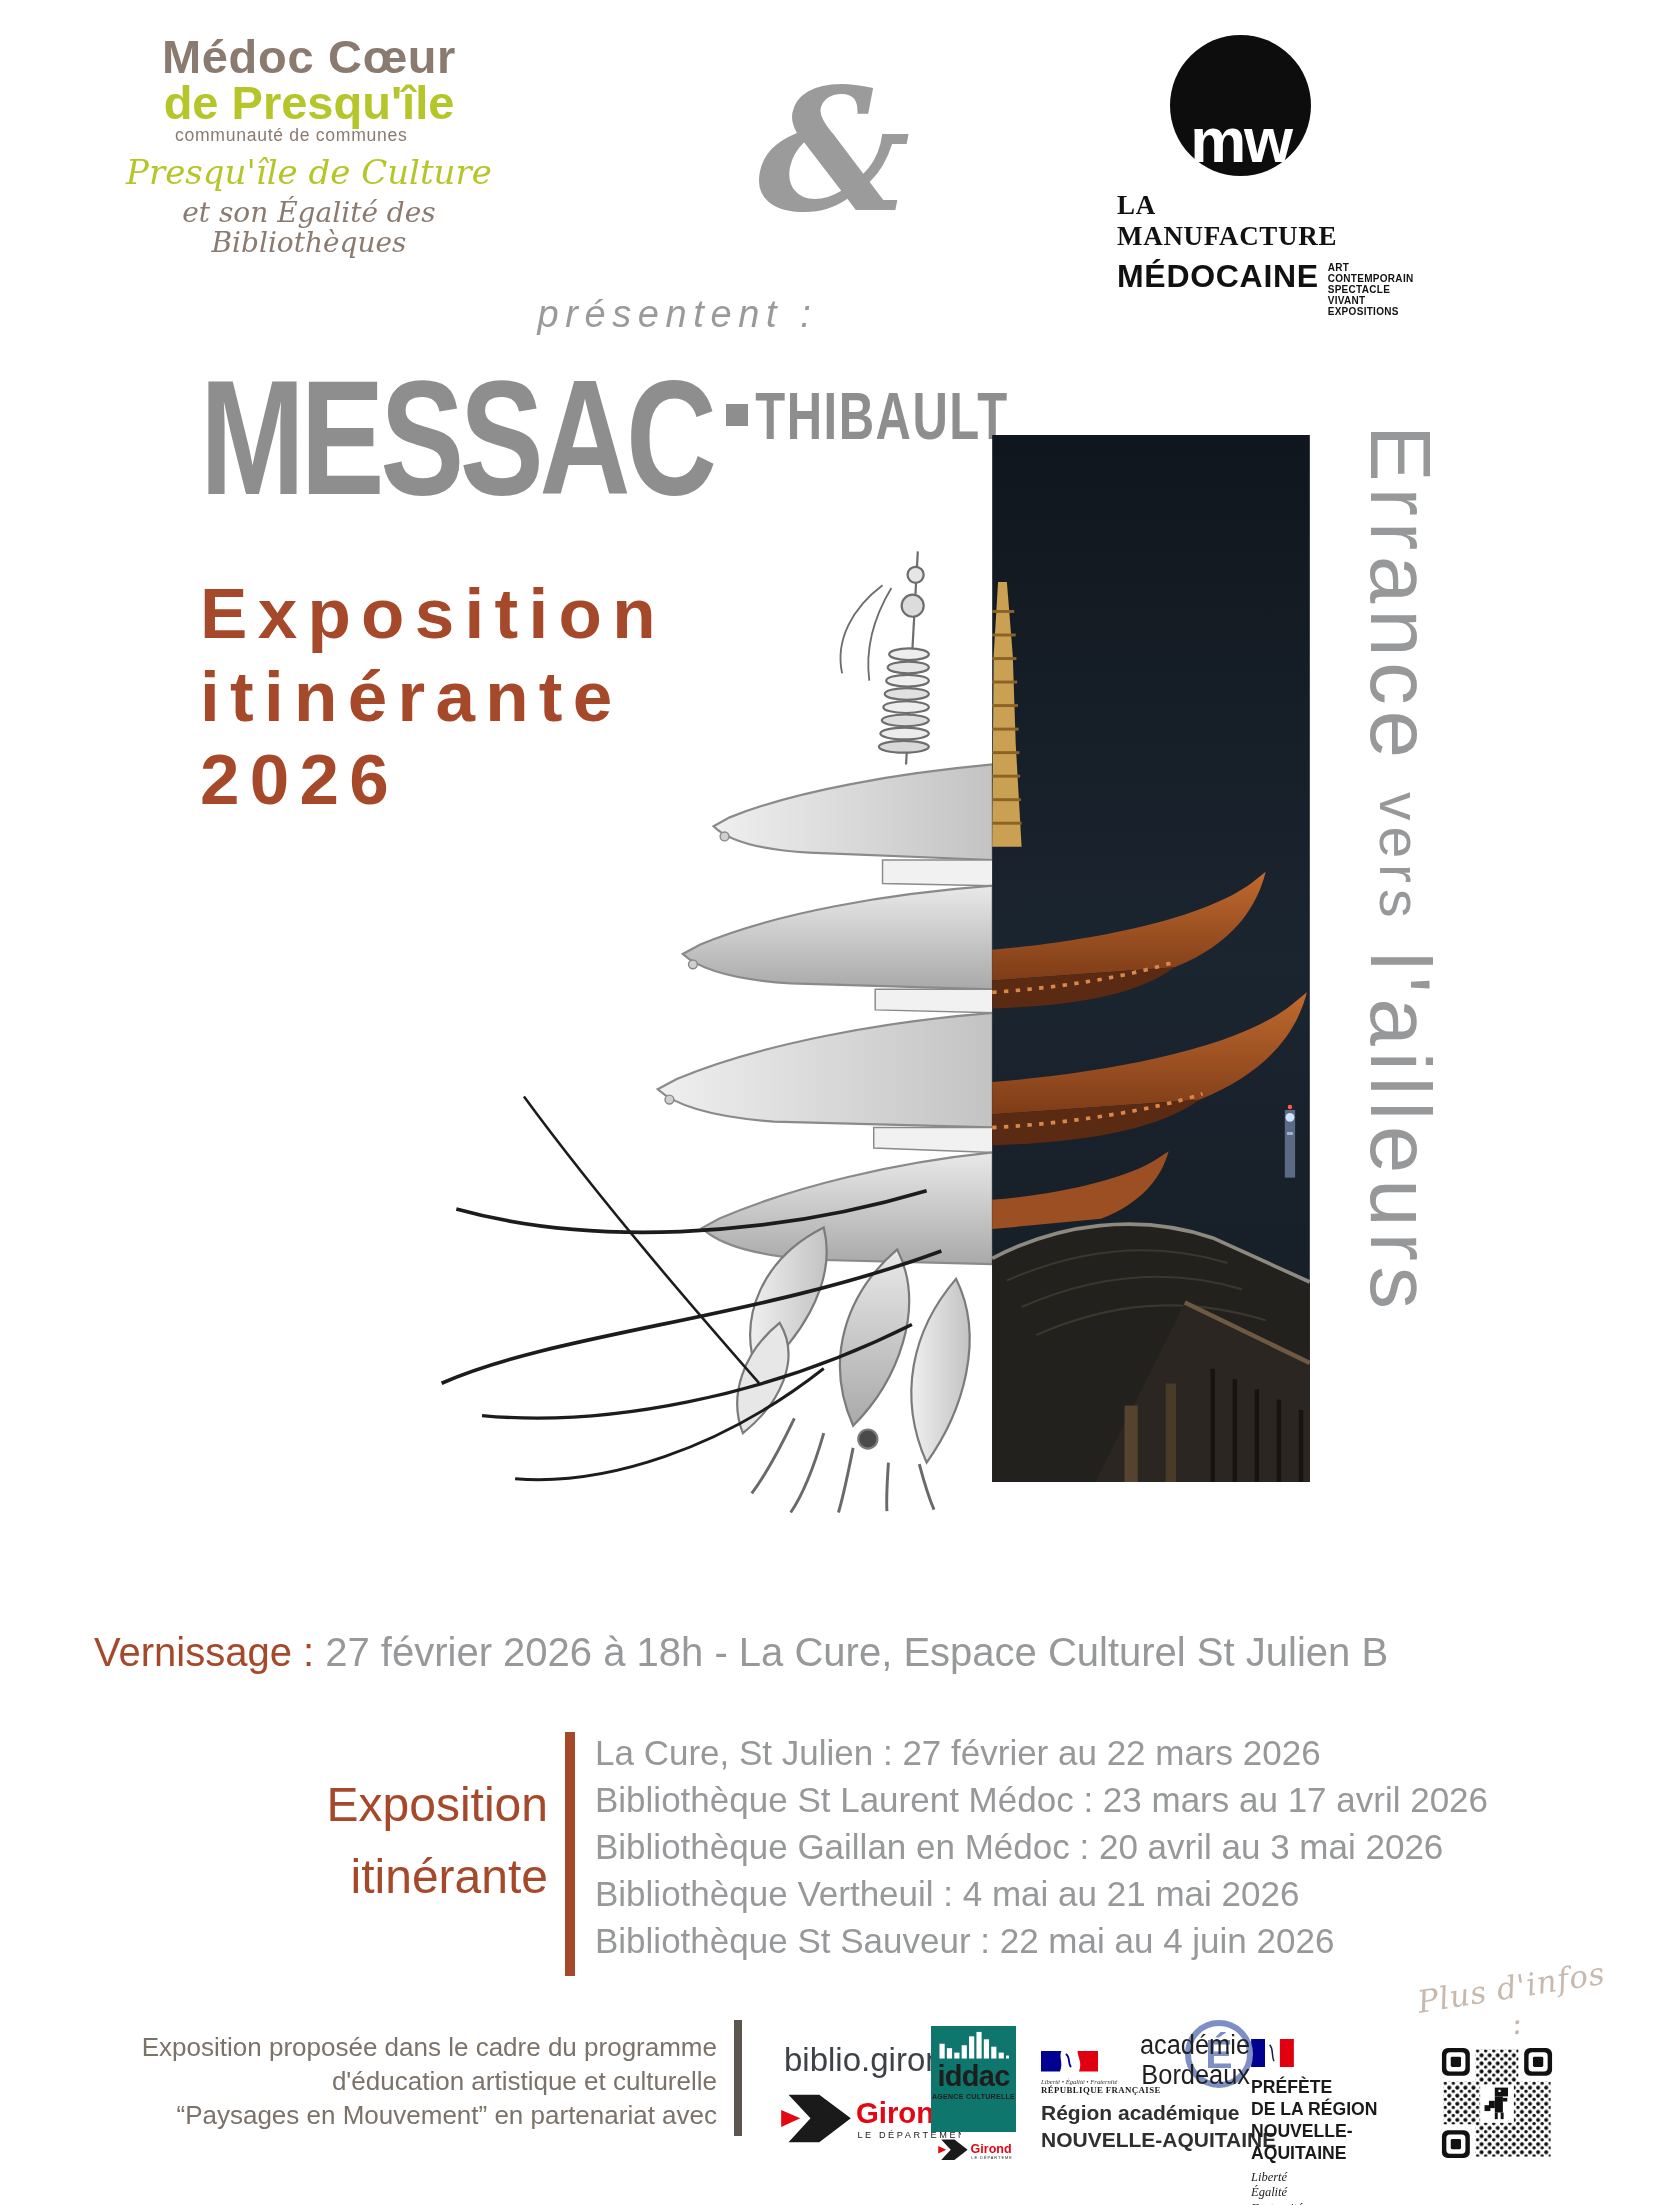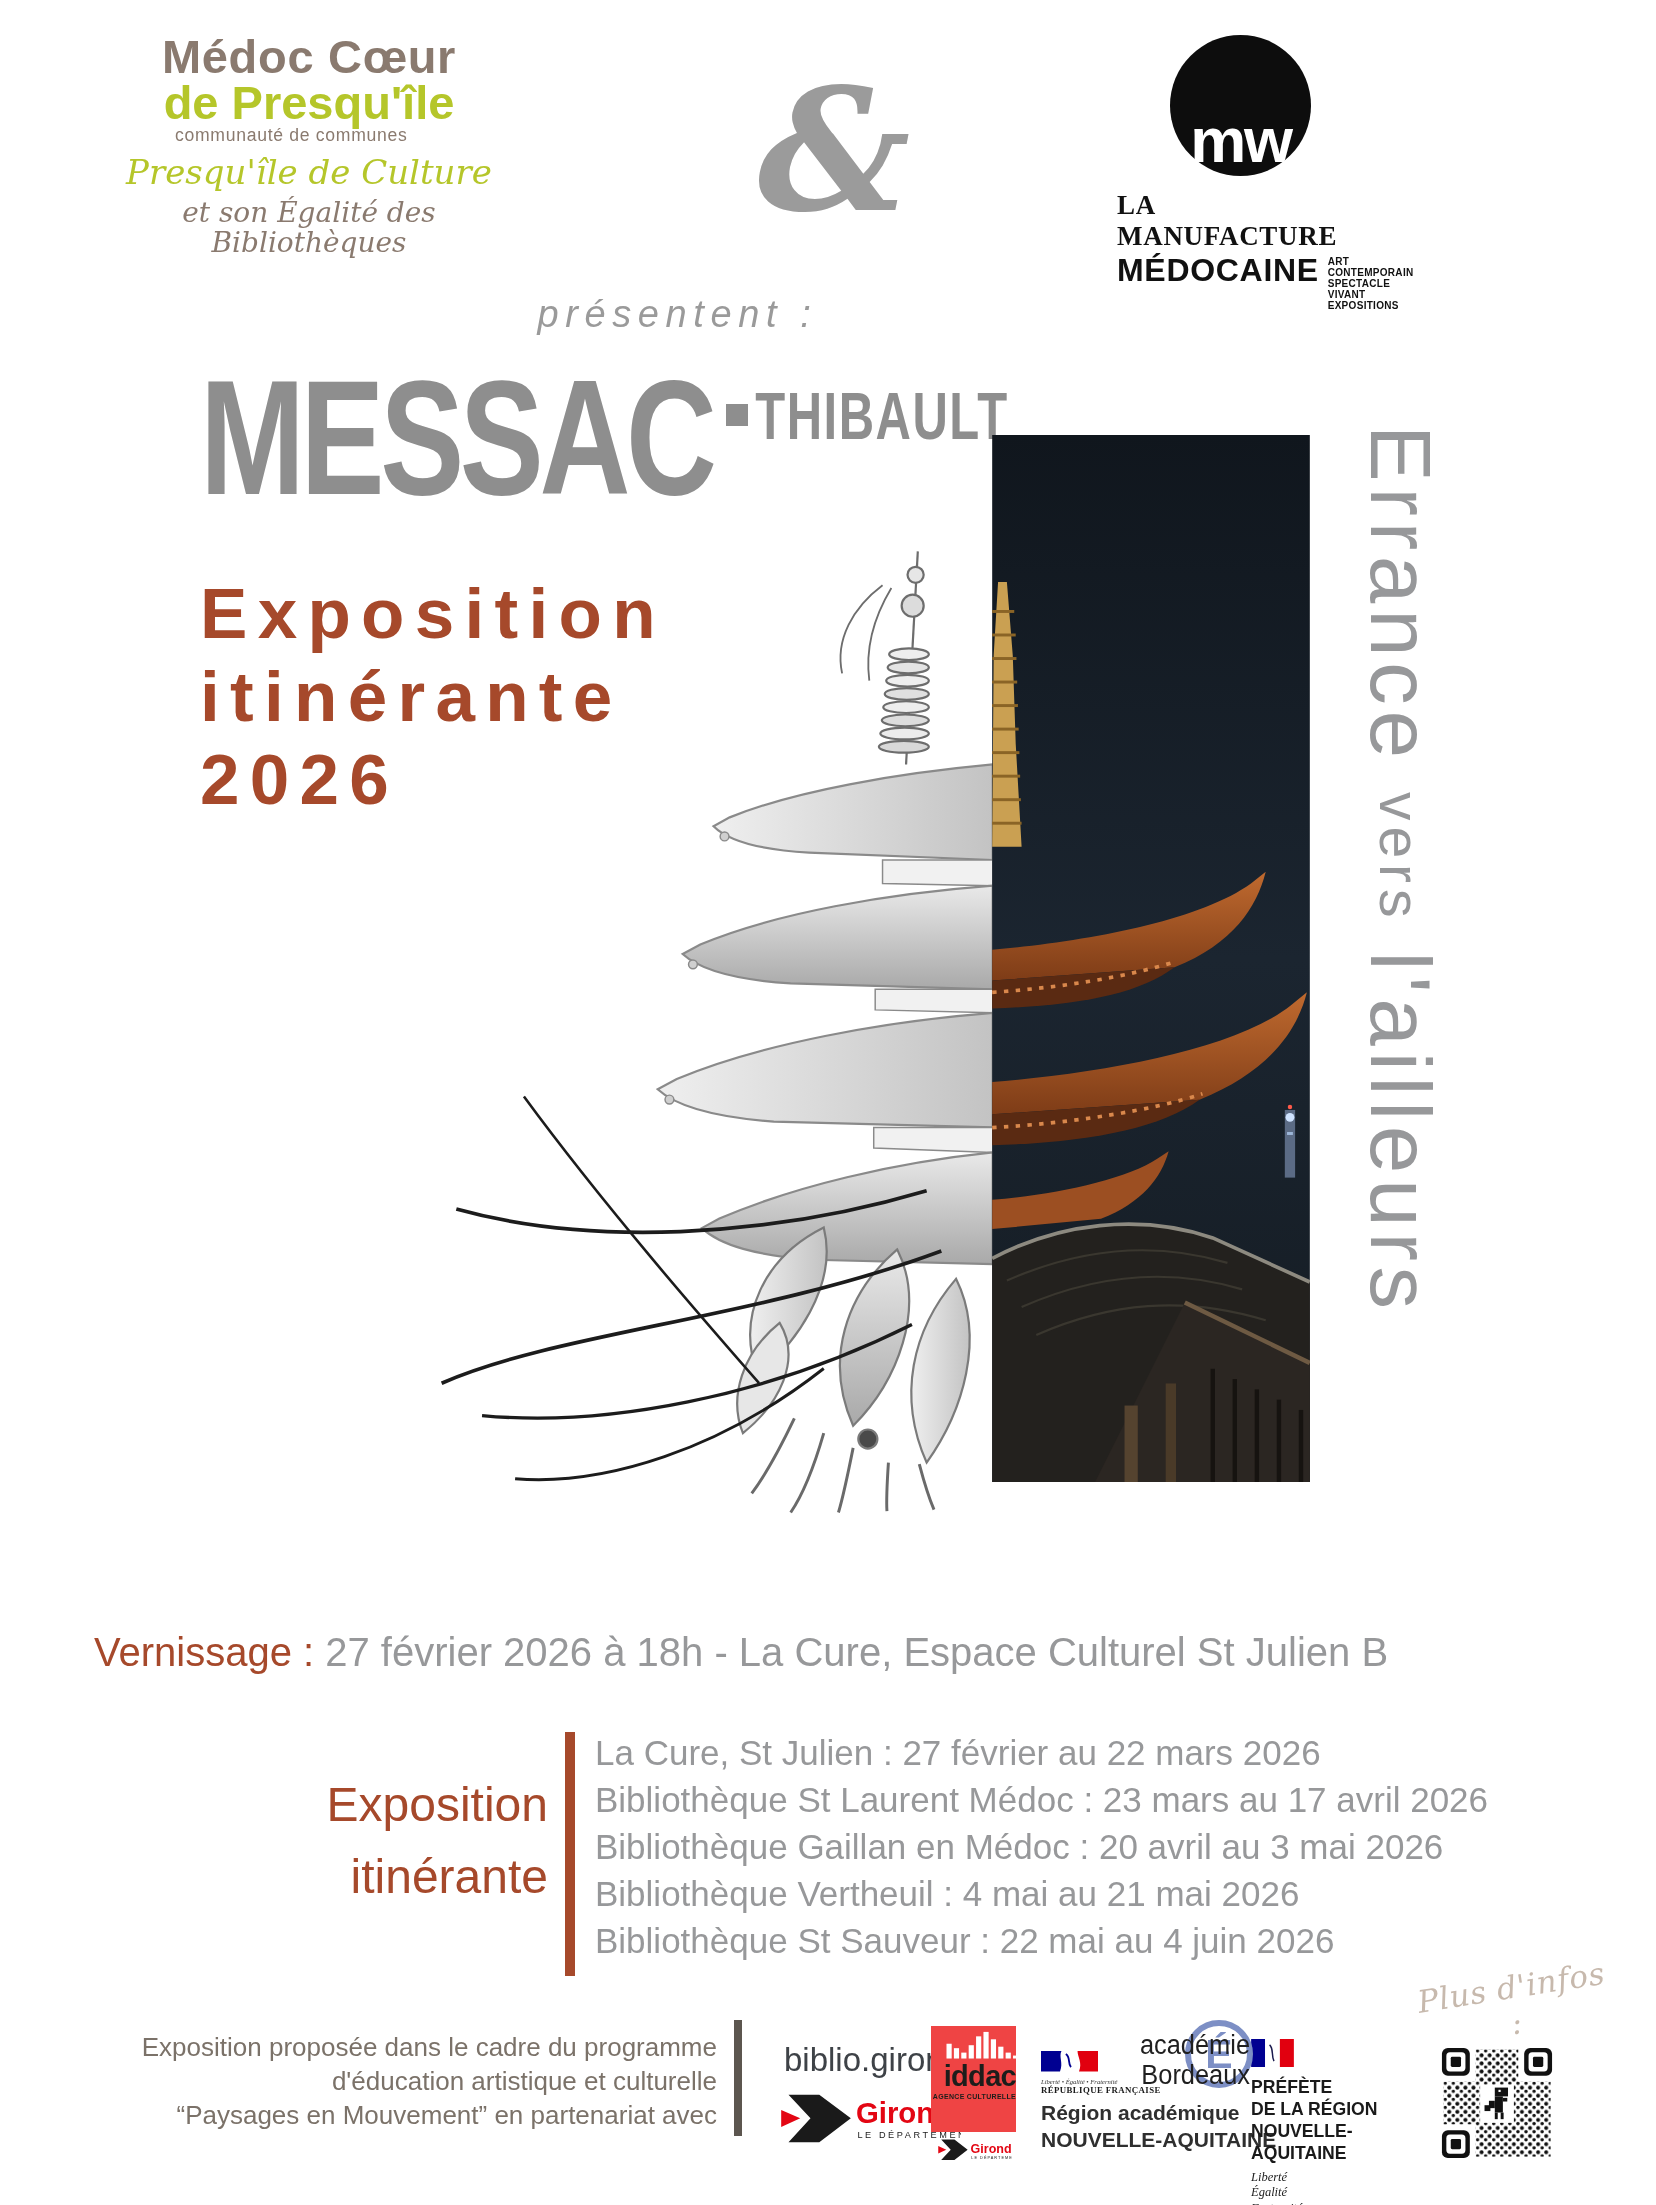--- a/index.html
+++ b/index.html
@@ -16,21 +16,21 @@
 
   .amp{position:absolute;left:742px;top:51px;width:184px;text-align:center;
        font-family:"DejaVu Serif",serif;font-style:italic;font-weight:bold;
        font-size:169px;color:#9b9b9b;}
 
   .mw-circle{position:absolute;left:1170px;top:35px;width:141px;height:141px;border-radius:50%;
              background:#0d0d0d;display:flex;align-items:flex-end;justify-content:center;}
   .mw-circle span{color:#ffffff;font-size:63px;font-weight:bold;letter-spacing:-2.2px;margin-top:10.3px;}
   .manu-name{position:absolute;left:1117px;top:190px;width:265px;color:#111;}
   .manu1{font-size:27px;font-weight:bold;letter-spacing:0.7px;font-family:Liberation Serif, serif;}
-  .manu-row{display:flex;align-items:flex-start;margin-top:0;}
+  .manu-row{display:flex;align-items:flex-start;margin-top:6px;}
   .manu2{font-size:32px;font-weight:bold;letter-spacing:0.7px;}
   .manu-side{display:flex;flex-direction:column;margin-left:8.8px;margin-top:4.4px;}
   .manu-side span{font-size:10px;font-weight:bold;line-height:11px;letter-spacing:0.3px;}
 
   .presents{position:absolute;left:0;top:293px;width:1355px;text-align:center;
             font-size:38px;font-style:italic;color:#9a9a9a;letter-spacing:6.6px;}
 
   
   .artist{position:absolute;left:200px;top:404px;display:flex;align-items:flex-start;height:132px;}
   .artist-last{display:inline-block;font-size:126px;font-weight:bold;color:#8e8e8e;
@@ -61,22 +61,22 @@
   .tour-bar{position:absolute;left:565px;top:1732px;width:9.6px;height:244px;background:#a6492b;}
   .tour-venues{position:absolute;left:595px;top:1729px;font-size:35px;line-height:47px;color:#97989a;white-space:nowrap;}
 
   
   .credit{position:absolute;left:85px;top:2030px;width:632px;text-align:right;
           font-size:26px;line-height:34px;color:#7b7269;}
   .credit-bar{position:absolute;left:734px;top:2020px;width:8px;height:116px;background:#5c564f;}
 
   .p-biblio{position:absolute;left:784px;top:2041px;font-size:33px;color:#3e4247;}
   .p-gironde{position:absolute;left:781px;top:2091px;}
-  .p-iddac{position:absolute;left:931px;top:2026px;width:85px;height:106px;background:#ef4444;
-           display:flex;flex-direction:column;align-items:flex-end;}
+  .p-iddac{position:absolute;left:931px;top:2026px;width:85px;height:106px;background:#0f766e;
+           display:flex;flex-direction:column;align-items:center;}
   .iddac-name{font-size:29px;font-weight:bold;color:#1d1d1b;line-height:29px;margin-top:1.5px;letter-spacing:-0.7px;}
   .iddac-sub{font-size:7px;font-weight:bold;color:#1d1d1b;letter-spacing:0.3px;margin-top:2.2px;}
   .p-gironde-mini{position:absolute;left:938px;top:2138px;}
 
   .p-rf{position:absolute;left:1041px;top:2051px;width:125px;}
   .rf-caption{font-family:"Liberation Serif",serif;font-style:italic;font-size:6.6px;color:#333;margin-top:1.5px;}
   .rf-name{font-family:"Liberation Serif",serif;font-size:8.8px;font-weight:bold;color:#1a1a1a;letter-spacing:0.4px;}
   .p-region{position:absolute;left:1041px;top:2099px;font-size:21px;font-weight:bold;color:#2f2f2f;line-height:27px;}
 
   .p-academie-text{position:absolute;left:1103px;top:2030px;width:147px;text-align:right;z-index:2;

